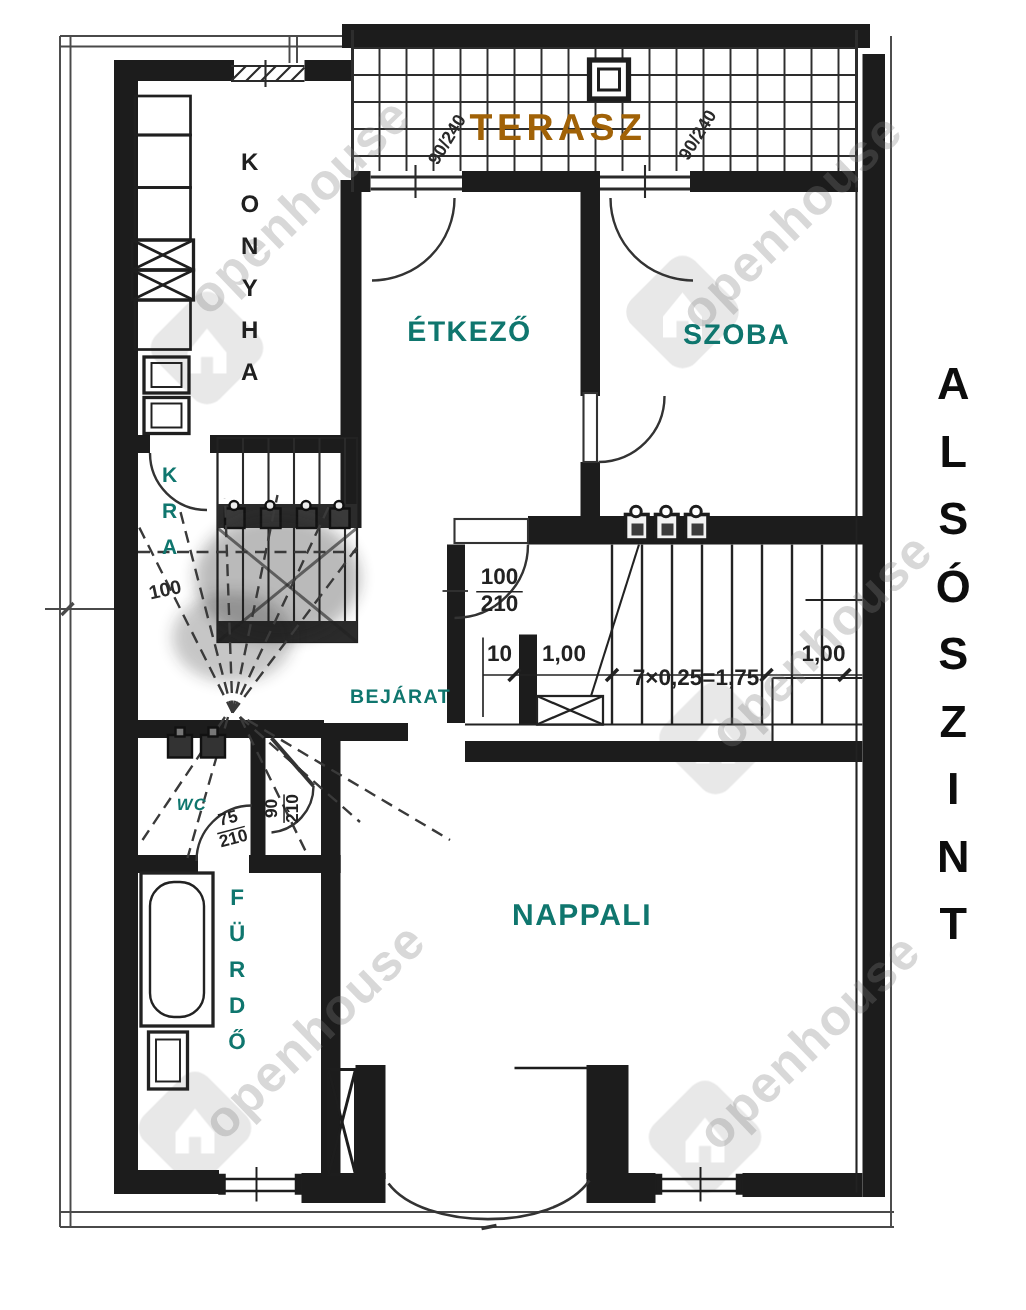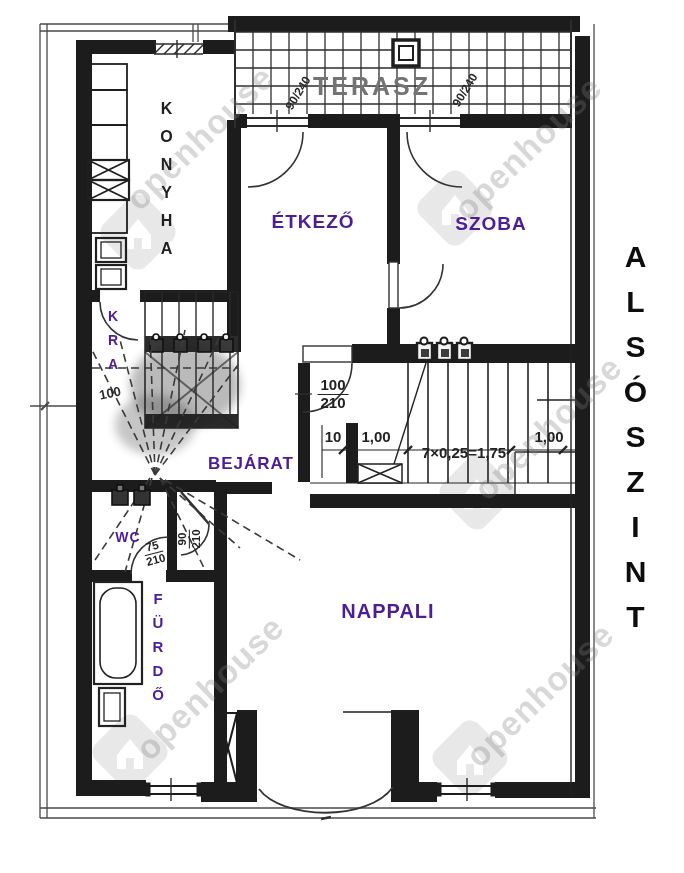--- a/index.html
+++ b/index.html
@@ -1,27 +1,27 @@
 <!DOCTYPE html>
 <html><head>
 <meta charset="utf-8">
 <style>
   html,body{margin:0;padding:0;background:#fff;}
   .stage{position:relative;width:684px;height:873px;background:#ffffff;overflow:hidden;
          font-family:"Liberation Sans",sans-serif;}
   .stage svg{position:absolute;left:0;top:0;}
-  .lbl{position:absolute;color:#4c1d95;white-space:nowrap;transform:translate(-50%,-50%);}
+  .lbl{position:absolute;color:#0f766e;white-space:nowrap;transform:translate(-50%,-50%);}
   .room{font-weight:700;letter-spacing:1px;}
   .vtext{writing-mode:vertical-rl;text-orientation:upright;line-height:1;
          transform:translateX(-50%);white-space:normal;}
-  .terasz{font-size:25px;font-weight:600;letter-spacing:3px;color:#737373;}
+  .terasz{font-size:25px;font-weight:600;letter-spacing:3px;color:#a16207;}
   .etkezo,.szoba{font-size:19px;}
-  .bejarat{font-size:17px;}
+  .bejarat{font-size:13px;margin-left:16px;}
   .nappali{font-size:20px;}
-  .wc{font-size:14px;}
+  .wc{font-size:11px;font-style:italic;}
   .konyha{font-size:16px;font-weight:700;letter-spacing:11px;color:#202020;}
   .furdo{font-size:15px;font-weight:700;letter-spacing:7px;}
   .kra{font-size:14px;font-weight:700;letter-spacing:8px;}
   .alsoszint{font-size:30px;font-weight:700;letter-spacing:12px;color:#0d0d0d;}
   .dim{font-size:15px;font-weight:600;color:#222;}
   .dimsm{font-size:12px;font-weight:600;color:#2a2a2a;}
   .frac{display:flex;flex-direction:column;align-items:center;line-height:1.1;
         font-weight:600;color:#222;}
   .frac .top{border-bottom:1.6px solid #222;padding:0 3px;}
   .fracbig{font-size:15px;}

